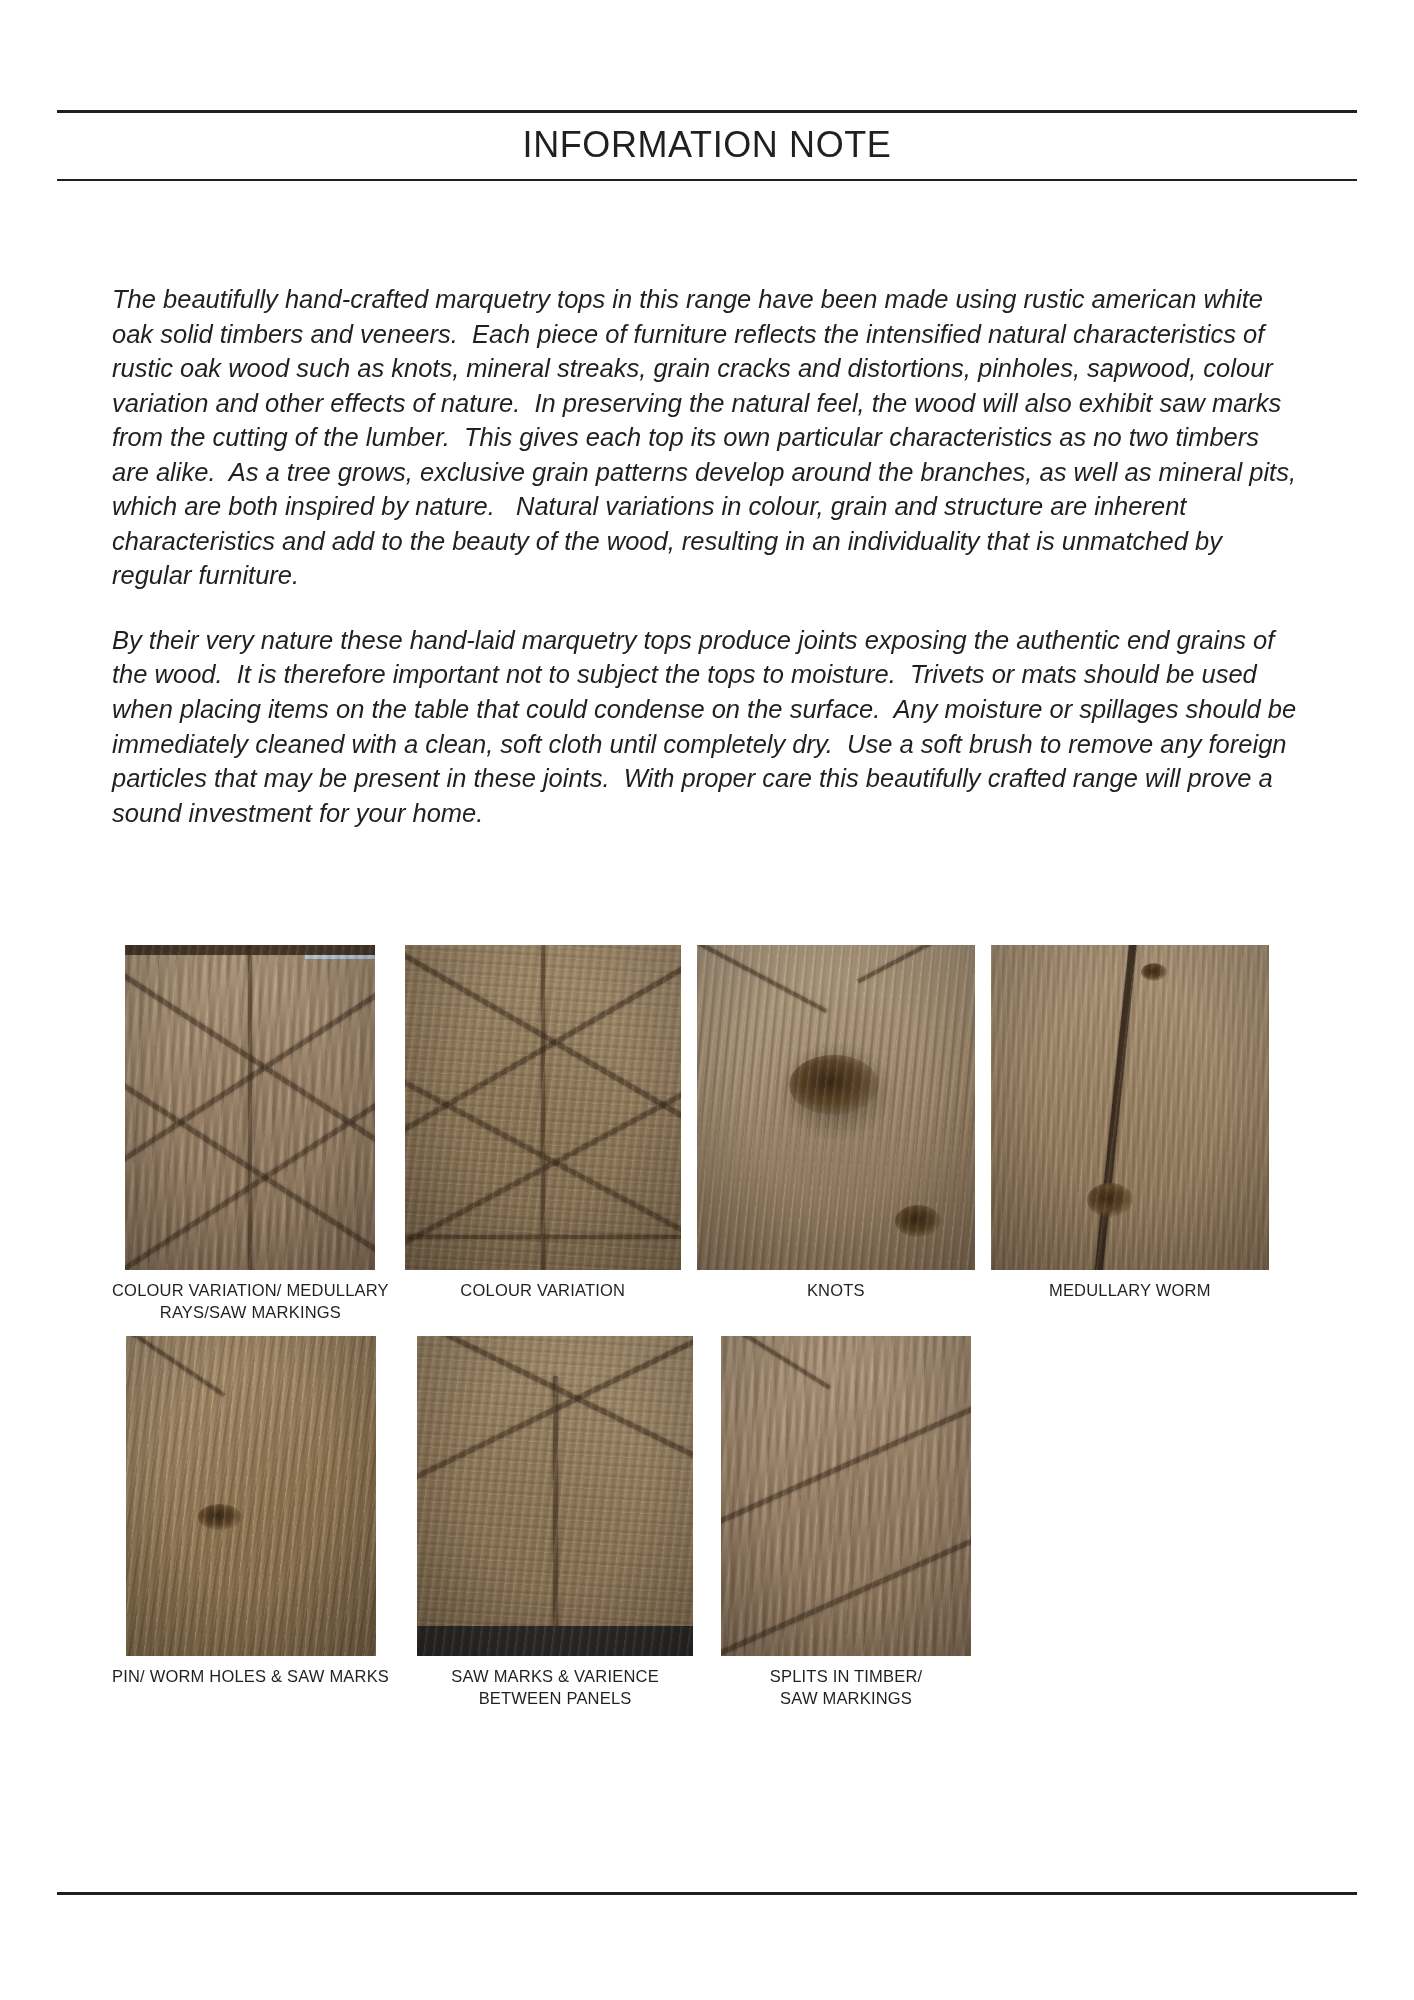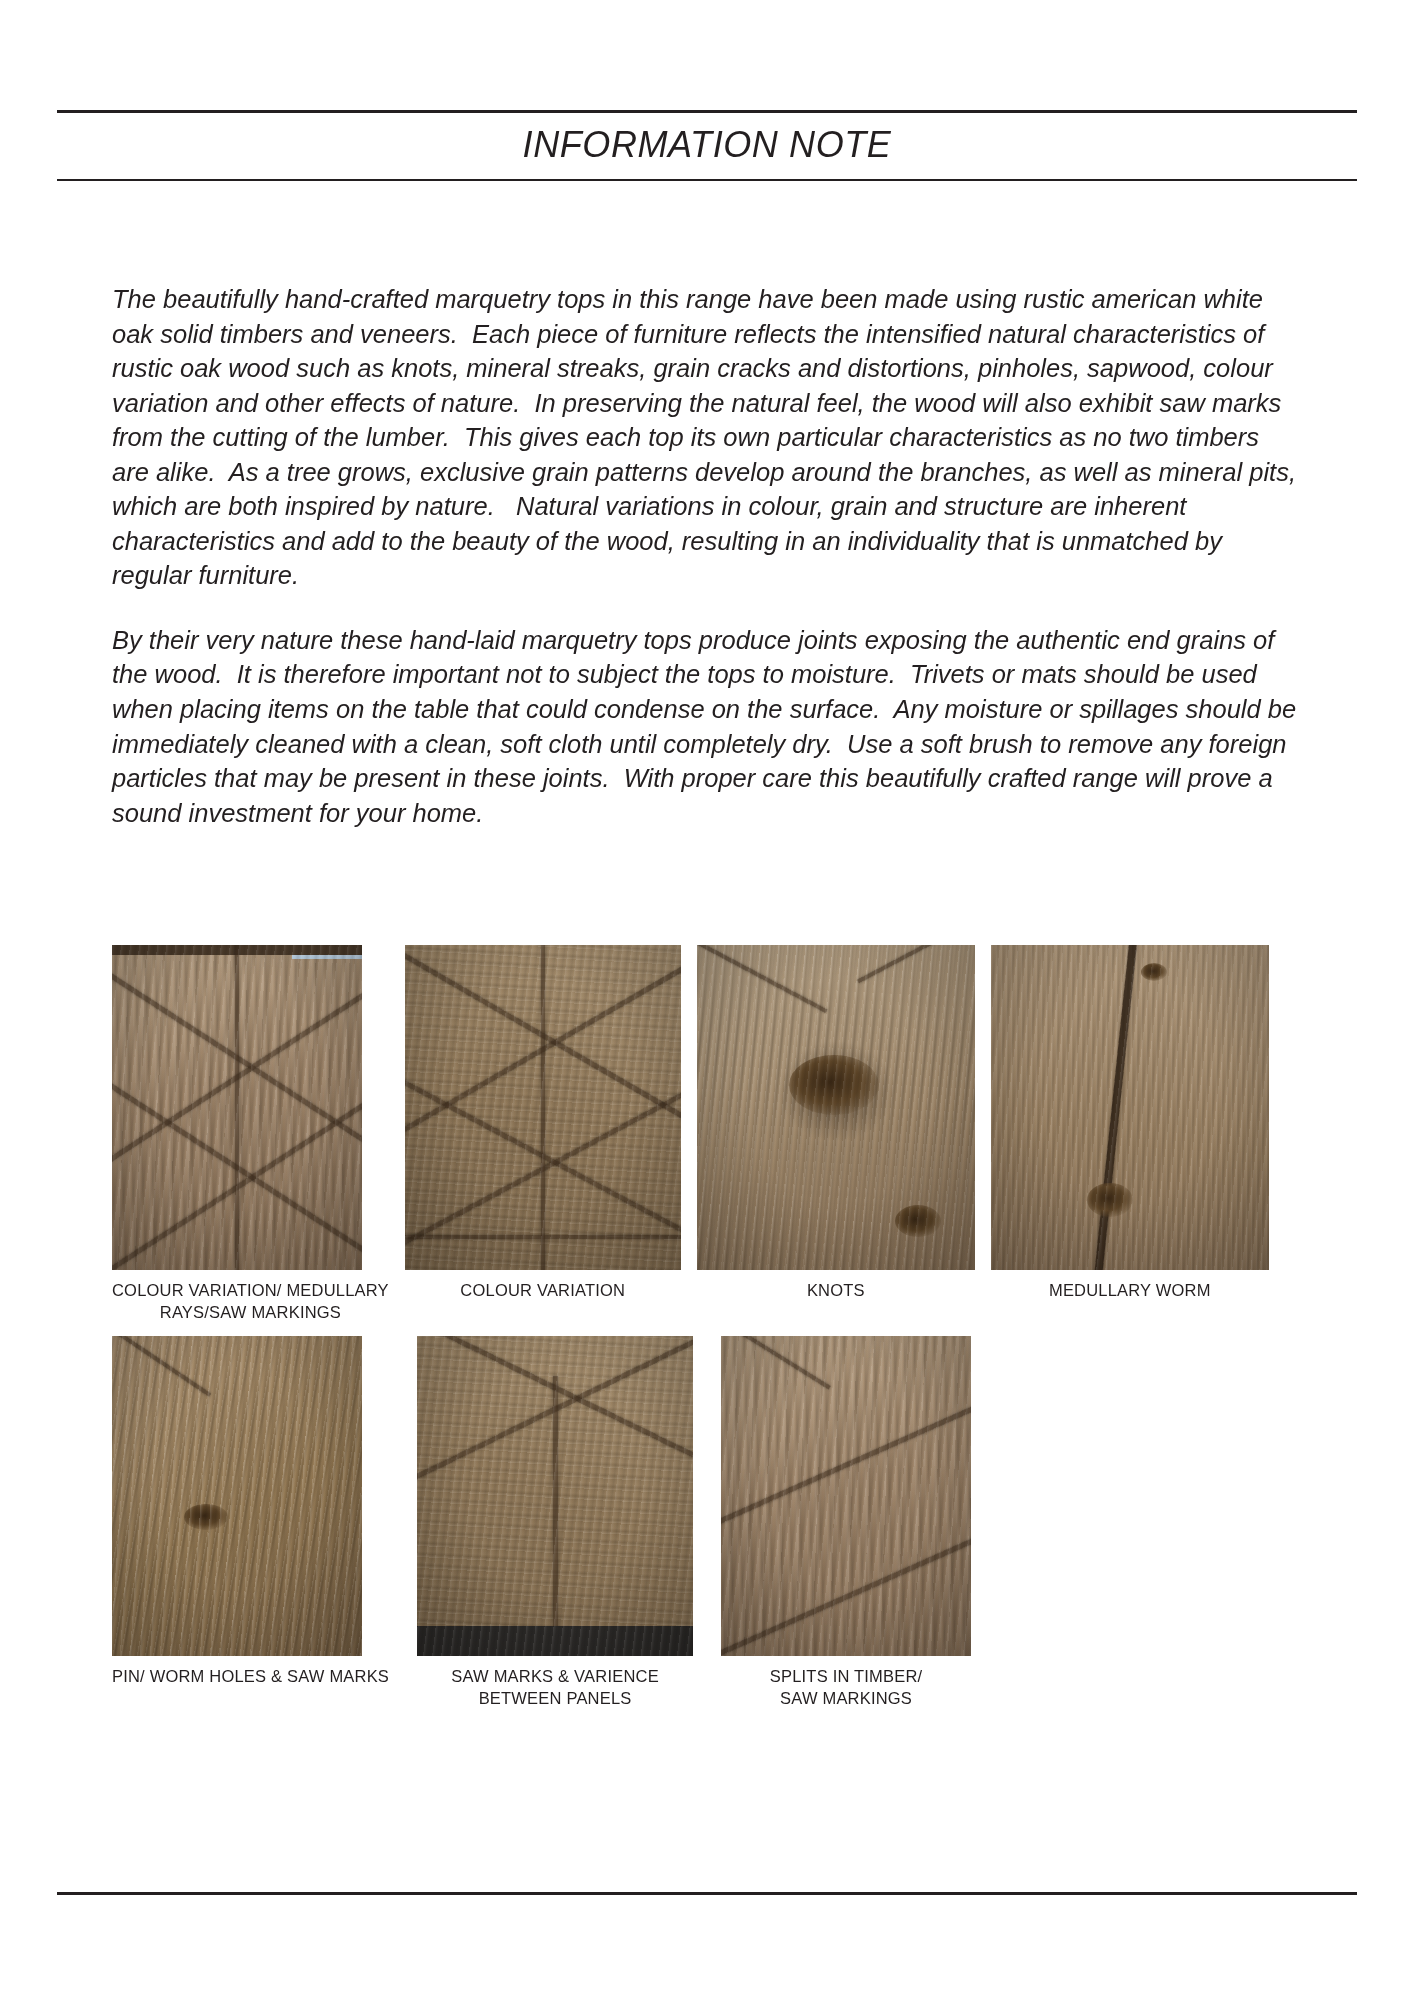--- a/index.html
+++ b/index.html
@@ -38,21 +38,20 @@
     width: 100%;
   }
   .doc-title {
     text-align: center;
     font-size: 36px;
     letter-spacing: 0.6px;
     font-weight: 400;
     color: #231f20;
     padding: 12px 0 14px 0;
     line-height: 1.1;
-    font-style: italic;
   }
 
   
   .body-text {
     position: absolute;
     left: 112px;
     top: 282px;
     width: 1186px;
     font-style: italic;
   }
@@ -76,20 +75,21 @@
   .row {
     display: flex;
     align-items: flex-start;
   }
   .row-1 { gap: 16px; }
   .row-2 { gap: 28px; margin-top: 12px; }
 
   .cell {
     display: flex;
     flex-direction: column;
+    align-items: center;
   }
   .photo {
     position: relative;
     overflow: hidden;
     border: 0;
   }
   .caption {
     margin-top: 9px;
     font-size: 16.5px;
     line-height: 1.35;

